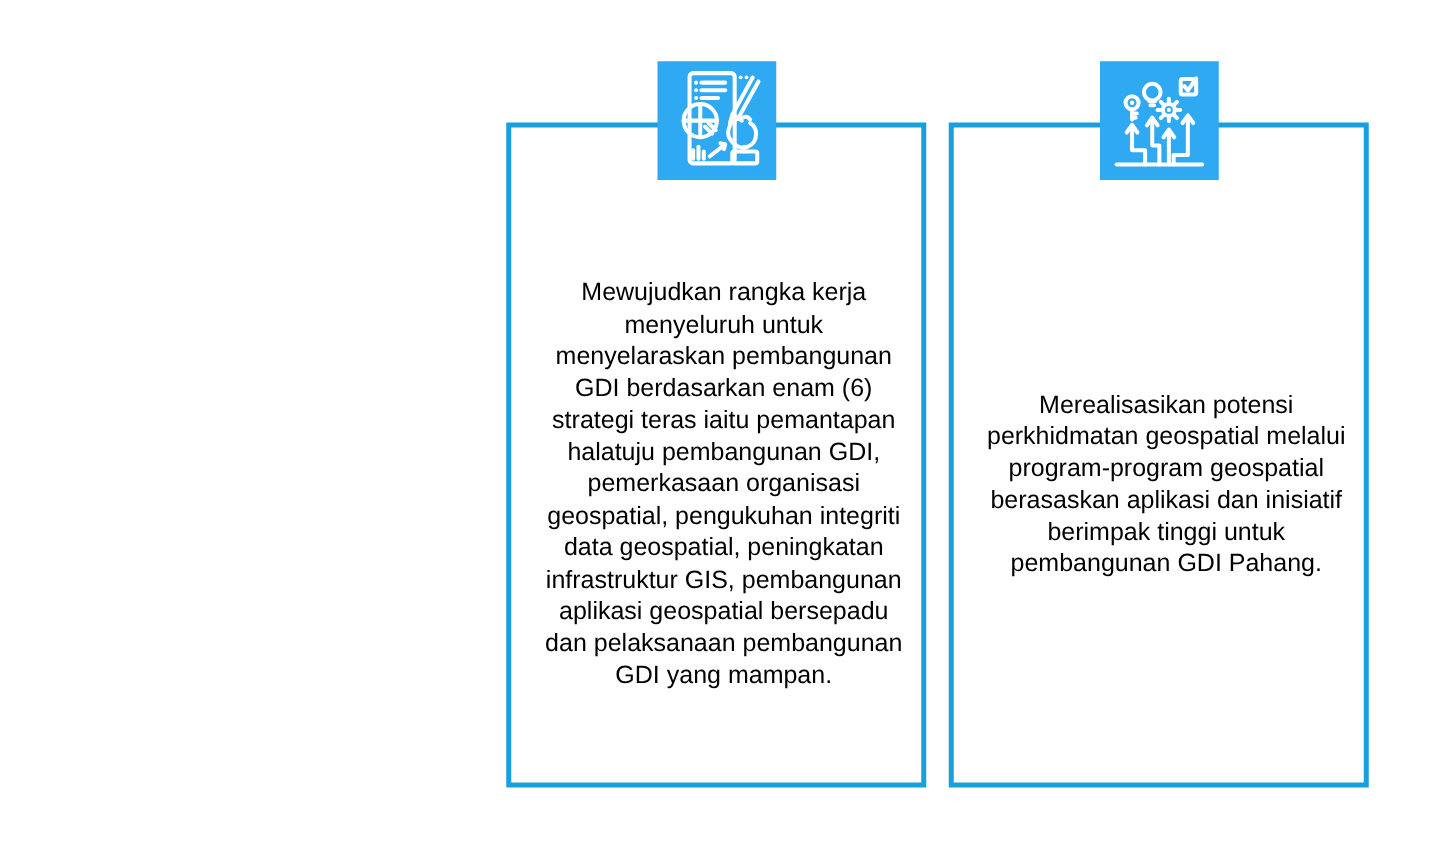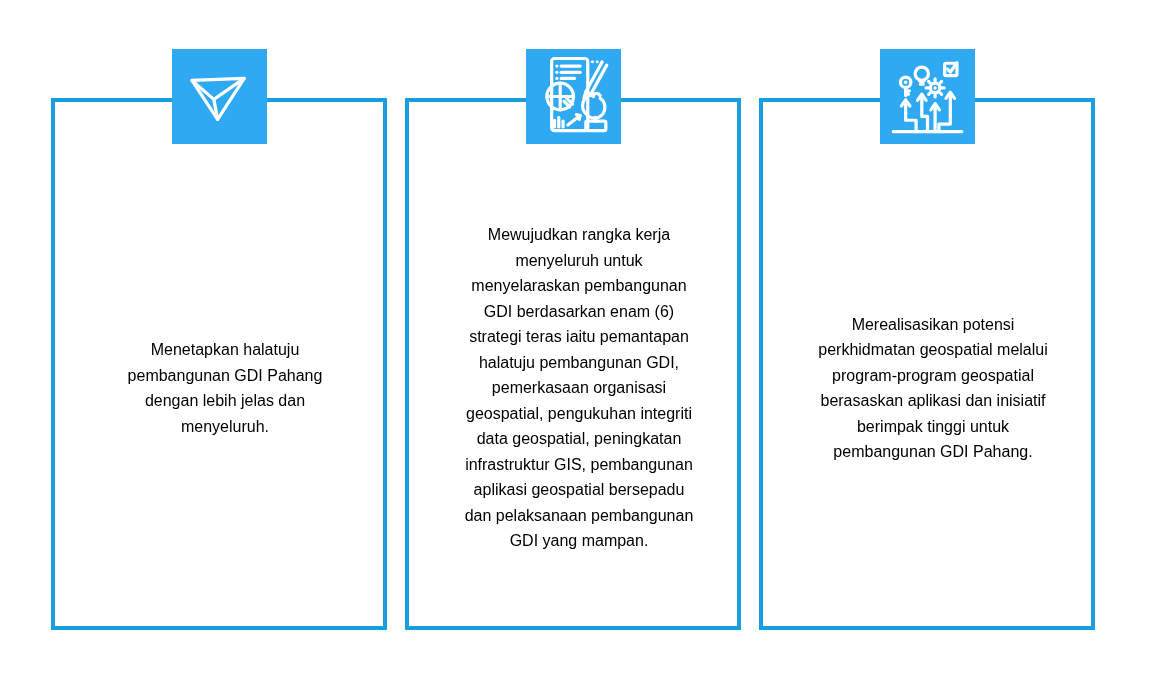--- a/index.html
+++ b/index.html
@@ -41,46 +41,31 @@
     fill:none;stroke:#ffffff;stroke-width:3.4;
     stroke-linecap:round;stroke-linejoin:round;
   }
   .icon-fill{fill:#ffffff;stroke:none;}
   .card-text{
     position:absolute;inset:0;
     display:flex;align-items:center;justify-content:center;
     padding:60px 0 12px 12px;
     margin:0;
     text-align:center;
-    font-size:16px;
+    font-size:20px;
     line-height:25.5px;
     color:var(--text-color);
     white-space:pre-line;
   }
 </style>
 </head>
 <body>
 
 <div class="canvas">
 
-  <section class="card c1">
-    <div class="icon-box">
-      <svg viewBox="0 0 100 100" aria-hidden="true">
-        <g class="icon-stroke" stroke-width="4.2">
-          <path d="M21 33 L76 31 L48 74 Z"></path>
-          <path d="M21 33 L44 53 L76 31"></path>
-          <path d="M44 53 L48 74"></path>
-        </g>
-      </svg>
-    </div>
-    <p class="card-text">Menetapkan halatuju
-pembangunan GDI Pahang
-dengan lebih jelas dan
-menyeluruh.</p>
-  </section>
 
   <section class="card c2">
     <div class="icon-box">
       <svg viewBox="0 0 100 100" aria-hidden="true">
         <g class="icon-stroke">
           <rect x="27" y="10" width="38" height="76" rx="3"></rect>
           <line x1="37" y1="18" x2="57" y2="18"></line>
           <line x1="37" y1="24.5" x2="57" y2="24.5"></line>
           <line x1="37" y1="31" x2="51" y2="31"></line>
           <circle cx="36" cy="50" r="14"></circle>

